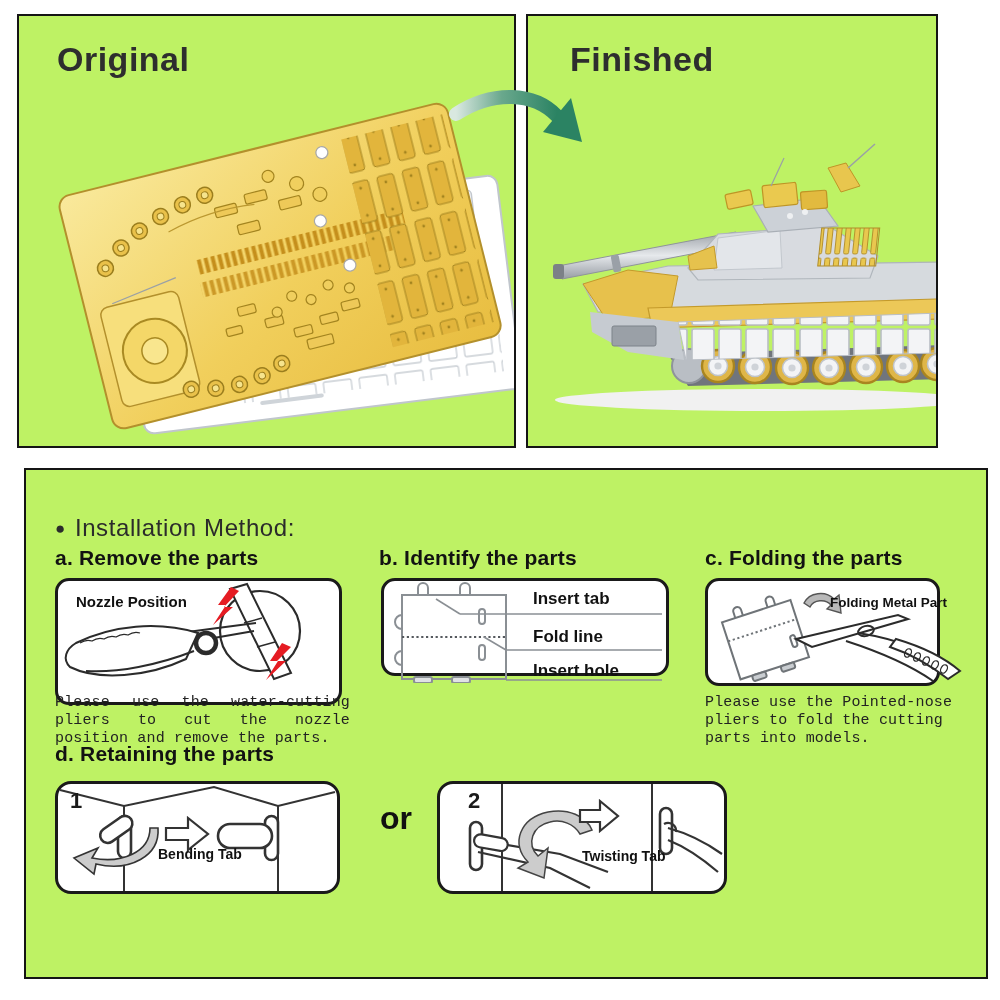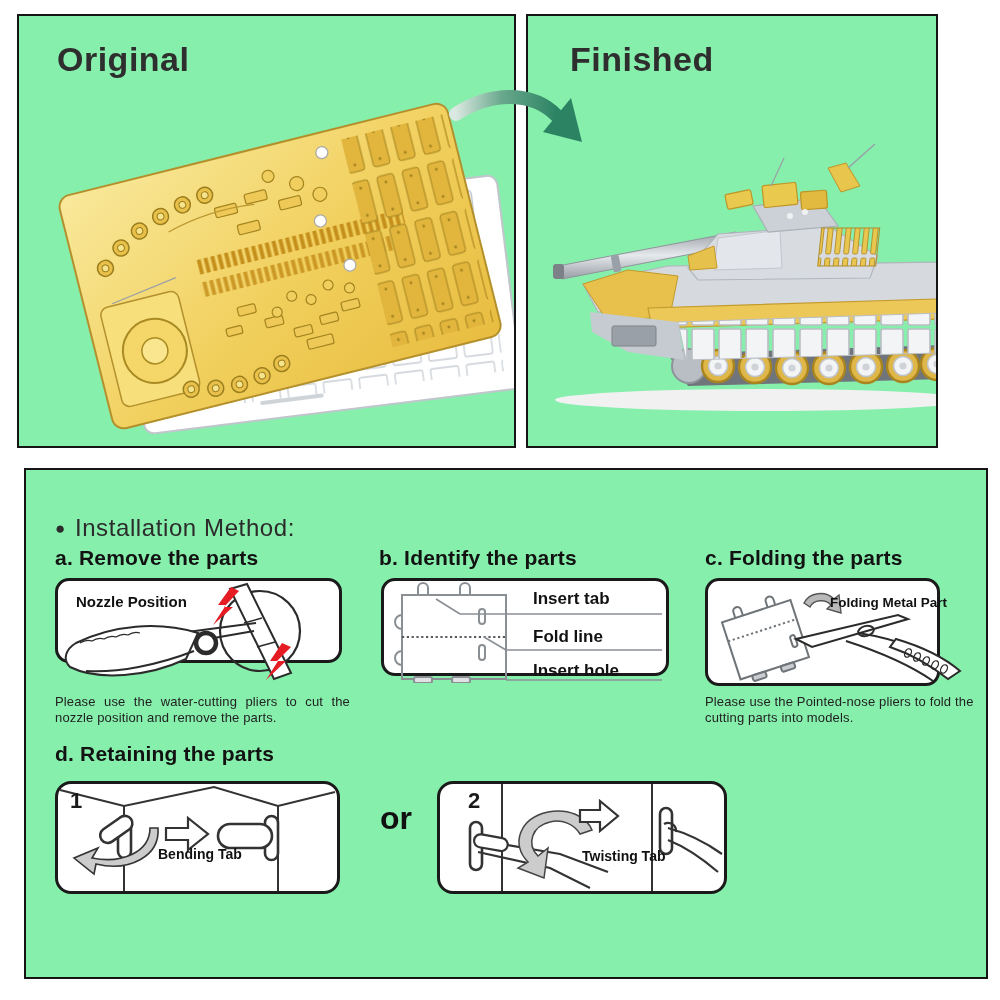--- a/index.html
+++ b/index.html
@@ -1,58 +1,58 @@
 <!DOCTYPE html>
 <html><head>
 <meta charset="utf-8">
 <style>
   * { margin:0; padding:0; box-sizing:border-box; }
   html,body { width:1000px; height:1000px; background:#ffffff; font-family:"Liberation Sans", sans-serif; }
   body { position:relative; overflow:hidden; color:#1a1a1a; }
 
-  .panel { position:absolute; background:#86efac; border:2px solid #151515; }
+  .panel { position:absolute; background:#bef264; border:2px solid #151515; }
   .panel-top-left  { left:17px;  top:14px;  width:499px; height:434px; overflow:hidden; }
   .panel-top-right { left:526px; top:14px;  width:412px; height:434px; overflow:hidden; }
   .panel-bottom    { left:24px;  top:468px; width:964px; height:511px; }
 
   .panel-title { position:absolute; font-size:34px; font-weight:bold; color:#2e2e2e; letter-spacing:.5px; }
   .sheet-art, .tank-art { position:absolute; left:0; top:0; }
 
   .arrow-wrap { position:absolute; left:448px; top:86px; width:140px; height:66px; z-index:6; }
 
   .im-heading { position:absolute; left:29px; top:44px; font-size:24px; font-weight:400; color:#2b2b2b; letter-spacing:.6px; }
   .im-heading .bullet { font-size:17px; vertical-align:2px; margin-right:9px; }
 
   .step-heading { position:absolute; font-size:21px; font-weight:bold; color:#121212; letter-spacing:.2px; }
   .h-a { left:29px;  top:76px; }
   .h-b { left:353px; top:76px;text-align:center; }
   .h-c { left:679px; top:76px; }
   .h-d { left:29px;  top:272px; }
 
   .diagram-box { position:absolute; border:3px solid #1a1a1a; border-radius:14px; background:#fff; }
-  .box-a  { left:29px;  top:108px; width:287px; height:85px; }
+  .box-a  { left:29px;  top:108px; width:287px; height:127px; }
   .box-b  { left:355px; top:108px; width:288px; height:98px; }
   .box-c  { left:679px; top:108px; width:235px; height:108px;text-align:right; }
   .box-d1 { left:29px;  top:311px; width:285px; height:113px; border-radius:16px; }
   .box-d2 { left:411px; top:311px; width:290px; height:113px; border-radius:16px; }
   .diagram-box svg { position:absolute; left:0; top:0; }
 
   .diagram-label { position:absolute; font-weight:bold; color:#111; z-index:2; white-space:nowrap; }
   .lbl-nozzle   { left:18px;  top:12px;  font-size:15px; }
   .lbl-tab      { left:149px; top:8px;   font-size:17px; }
   .lbl-fold     { left:149px; top:46px;  font-size:17px; }
   .lbl-hole     { left:149px; top:80px;  font-size:17px; }
   .lbl-foldpart { left:122px; top:14px;  font-size:13.5px; }
   .lbl-bend     { left:100px; top:62px;  font-size:14px; }
   .lbl-twist    { left:142px; top:64px;  font-size:14px; }
   .num-label    { position:absolute; font-size:22px; font-weight:bold; z-index:2; }
   .n1 { left:12px; top:4px; }
   .n2 { left:28px; top:4px; }
 
-  .caption { position:absolute; font-size:13px; line-height:1.2; color:#222; letter-spacing:.15px; }
+  .caption { position:absolute; font-size:15px; line-height:1.2; color:#222; letter-spacing:.15px;font-family:Liberation Mono, monospace; }
   .cap-a { left:29px;  top:224px; width:295px; text-align:justify; }
   .cap-b { left:355px; top:224px; width:292px; }
   .cap-c { left:679px; top:224px; width:282px; }
 
   .or-label { position:absolute; left:354px; top:330px; font-size:32px; font-weight:bold; color:#111; }
 </style>
 </head>
 <body>
 
 <div class="panel panel-top-left">

